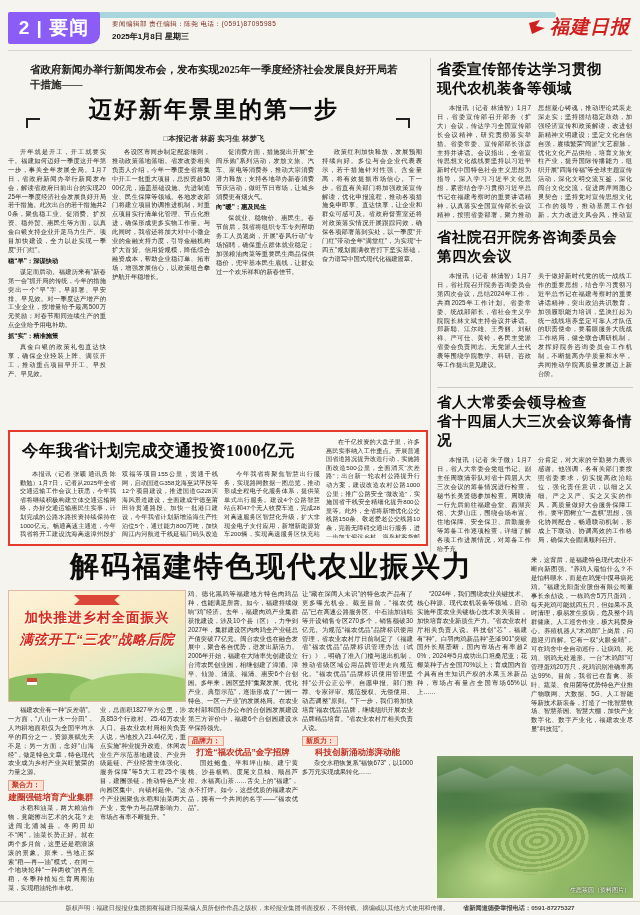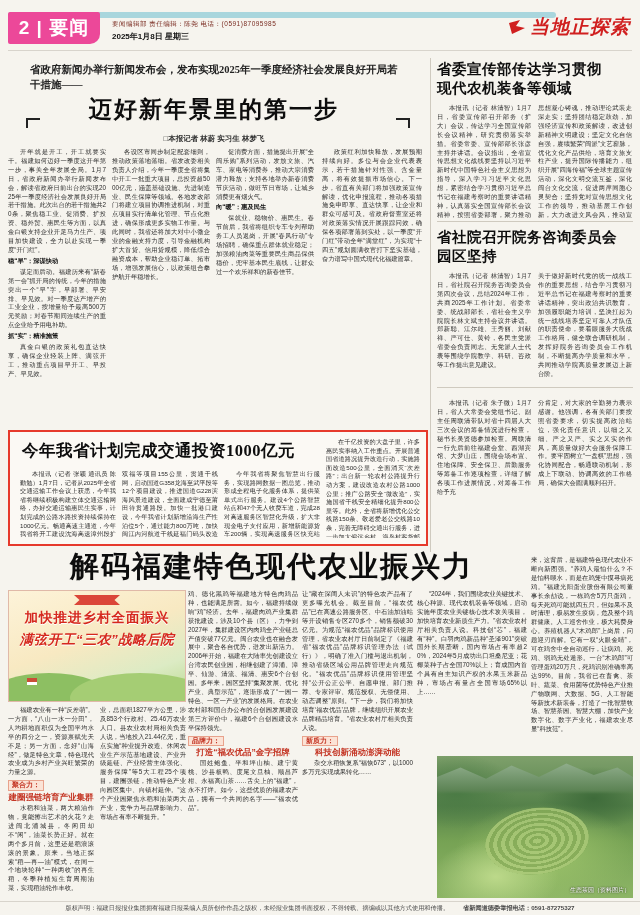--- a/index.html
+++ b/index.html
@@ -1,21 +1,21 @@
 <!DOCTYPE html>
 <html><head>
 <meta charset="utf-8">
 <style>
   * { margin:0; padding:0; box-sizing:border-box; }
   html,body { width:640px; height:915px; }
   body { font-family:"Liberation Sans","DejaVu Sans",sans-serif; background:#f6f4ee; color:#222; position:relative; overflow:hidden; }
   .abs { position:absolute; }
   
   .hdr-strip { left:8px; top:12px; width:548px; height:6px; background:#a9d6dd; border-radius:3px; }
-  .hdr-block { left:8px; top:12px; width:92px; height:32px; background:#ec4899; color:#fff; display:flex; align-items:center; justify-content:center; font-weight:bold; font-size:19px; letter-spacing:1px; border-radius:2px 2px 10px 2px; }
+  .hdr-block { left:8px; top:12px; width:92px; height:32px; background:#8b5cf6; color:#fff; display:flex; align-items:center; justify-content:center; font-weight:bold; font-size:19px; letter-spacing:1px; border-radius:2px 2px 10px 2px; }
   .hdr-meta { left:112px; top:20px; width:320px; }
   .hdr-meta .l1 { font-size:6.5px; color:#7a2b20; letter-spacing:.5px; }
   .hdr-meta .l2 { font-size:8px; color:#111; font-weight:bold; margin-top:2px; }
   .masthead { right:10px; top:14px; display:flex; align-items:center; gap:4px; }
   .masthead .name { font-family:"Liberation Serif","DejaVu Serif",serif; font-weight:bold; font-size:19px; color:#d01f1f; font-style:italic; letter-spacing:1px; }
   .hdr-rule { left:8px; top:50px; width:624px; height:1px; background:#d8d4cc; }
   
   .bracket { width:14px; height:10px; border-color:#9a4a40; }
   .bk-l { left:26px; top:118px; border-left:2px solid; border-top:2px solid; }
   .bk-r { left:396px; top:118px; border-right:2px solid; border-top:2px solid; }
@@ -80,21 +80,21 @@
 <div class="abs hdr-strip"></div>
 <div class="abs hdr-block">2 | 要闻</div>
 <div class="abs hdr-meta">
   <div class="l1">要闻编辑部  责任编辑：陈尧  电话：(0591)87095985</div>
   <div class="l2">2025年1月8日  星期三</div>
 </div>
 <div class="abs masthead">
   <svg width="18" height="16" viewBox="0 0 18 16">
       <path d="M1 4 L12 1 L8 7 L17 9 L4 15 Z" fill="#d01f1f"></path>
     </svg>
-  <span class="name">当地正探索</span>
+  <span class="name">福建日报</span>
 </div>
 <div class="abs hdr-rule"></div>
 
 <div class="abs bracket bk-l"></div>
 <div class="abs bracket bk-r"></div>
 <div class="abs kicker">省政府新闻办举行新闻发布会，发布实现2025年一季度经济社会发展良好开局若干措施——</div>
 <div class="abs m-title">迈好新年景里的第一步</div>
 <div class="abs m-byline">□本报记者 林蔚 实习生 林梦飞</div>
 
 <div class="abs mcol" style="left:8px;">
@@ -127,33 +127,35 @@
       </div>
     <div class="r-col" style="height:114px;">
         <p style="text-indent:0">思想凝心铸魂，推动理论武装走深走实；坚持团结稳定鼓劲，加强经济宣传和政策解读，改进创新精神文明建设；坚定文化自信自强，赓续繁荣“闽派”文艺薪脉，优化文化产品供给，培育文旅支柱产业，提升国际传播能力，组织开展“四海传福”等全球主题宣传活动，深化文明交流互鉴，深化闽台文化交流，促进两岸同胞心灵契合；坚持党对宣传思想文化工作的领导，推动基层工作创新，大力改进文风会风，推动宣传思想文化工作展现新气象。</p>
       </div>
   </div>
 </div>
 <div class="abs h-rule" style="top:221px;"></div>
 
 <div class="abs r-art" style="top:228px;">
   <div class="r-title" style="white-space:pre-line;">省社院召开院务咨询委员会
-园区坚持</div>
+第四次会议</div>
   <div class="r-cols">
     <div class="r-col" style="height:110px;">
         <p>本报讯（记者 林清智）1月7日，省社院召开院务咨询委员会第四次会议，总结2024年工作，共商2025年工作计划。省委常委、统战部部长，省社会主义学院院长林文斌主持会议并讲话。郑新聪、江尔雄、王秀丽、刘献祥、严可仕、黄铃，各民主党派省委会负责同志、无党派人士代表等围绕学院教学、科研、咨政等工作提出意见建议。</p>
       </div>
     <div class="r-col" style="height:110px;">
         <p style="text-indent:0">关于做好新时代党的统一战线工作的重要思想，结合学习贯彻习近平总书记在福建考察时的重要讲话精神，突出政治共识教育，加强履职能力培训，坚决扛起为统一战线培养坚定可靠人才队伍的职责使命，要着眼服务大统战工作格局，健全联合调研机制，发挥好院务咨询委员会工作机制，不断提高办学质量和水平，共同推动学院高质量发展迈上新台阶。</p>
       </div>
   </div>
 </div>
 <div class="abs h-rule" style="top:387px;"></div>
 
 <div class="abs r-art" style="top:393px;">
+  <div class="r-title" style="white-space:pre-line;">省人大常委会领导检查
+省十四届人大三次会议筹备情况</div>
   <div class="r-cols">
     <div class="r-col" style="height:108px;">
         <p>本报讯（记者 朱子微）1月7日，省人大常委会党组书记、副主任周联清带队对省十四届人大三次会议的筹备情况进行检查，秘书长吴贤德参加检查。周联清一行先后前往福建会堂、西湖宾馆、大梦山庄，围绕会场布置、住地保障、安全保卫、后勤服务等筹备工作逐项检查，详细了解各项工作进展情况，对筹备工作给予充</p>
       </div>
     <div class="r-col" style="height:108px;">
         <p style="text-indent:0">分肯定，对大家的辛勤努力表示感谢。他强调，各有关部门要按照省委要求，切实提高政治站位，强化责任意识，以细之又细、严之又严、实之又实的作风，高质量做好大会服务保障工作。要牢固树立“一盘棋”思想，强化协同配合，畅通联动机制，形成上下联动、协调高效的工作格局，确保大会圆满顺利召开。</p>
       </div>
   </div>
 </div>
 

